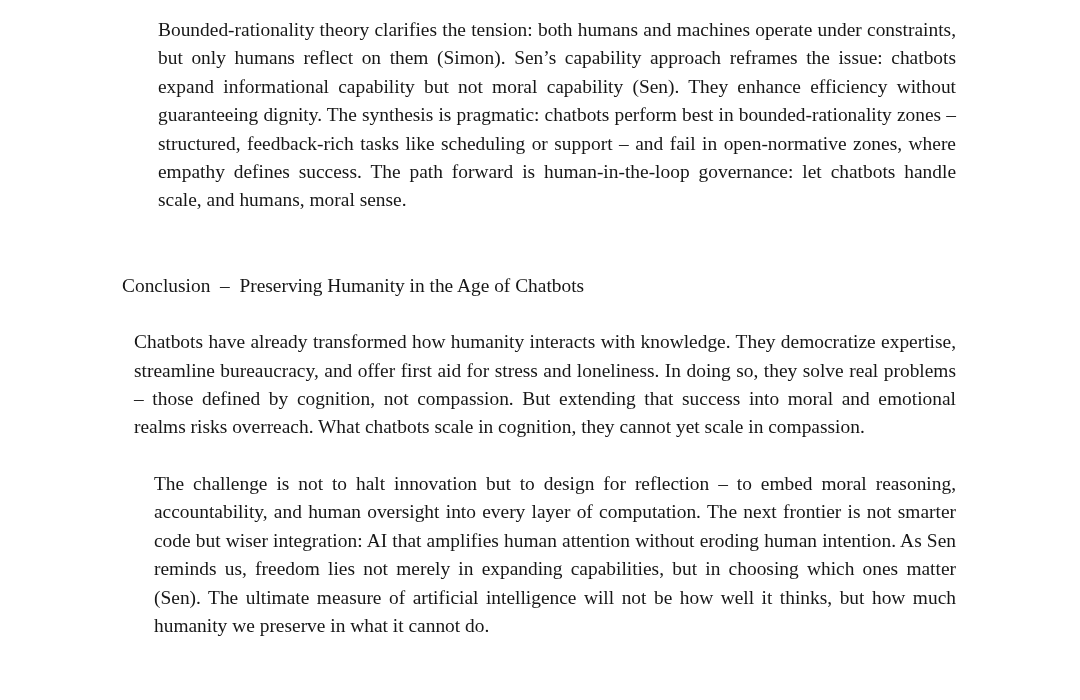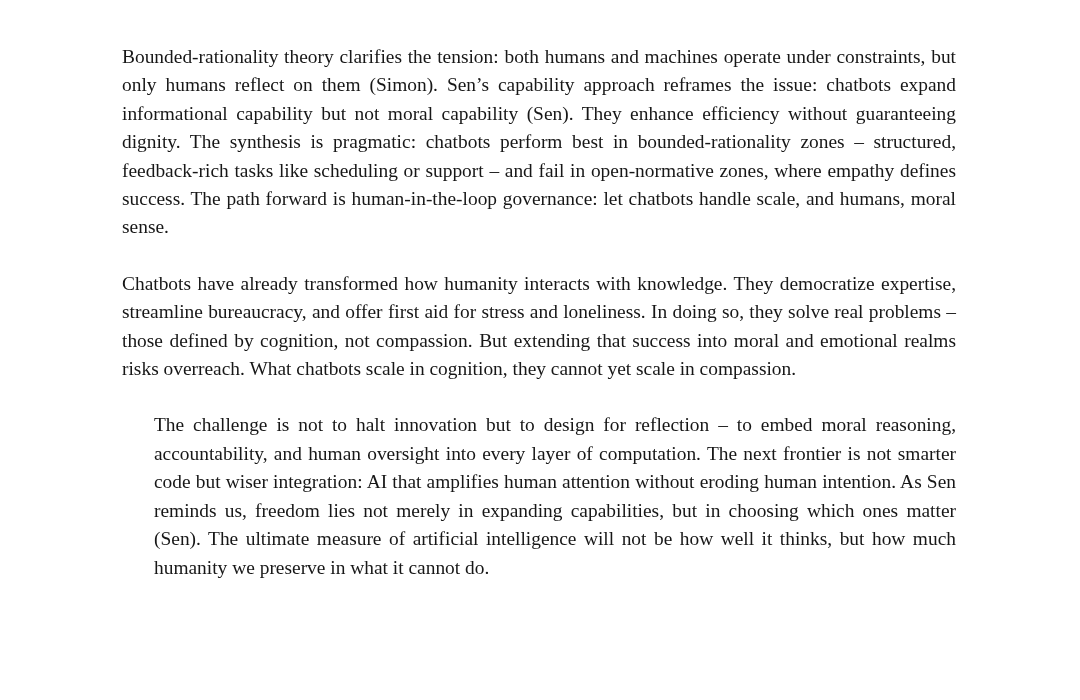--- a/index.html
+++ b/index.html
@@ -38,21 +38,22 @@
     line-height: 28.4px;
     margin: 0;
     color: #171717;
     letter-spacing: 0.01px;
     hyphens: none;
     -webkit-hyphens: none;
   }
 
   
   .para-body-1 {
-    padding-top: 43px;
+    padding-top: 16px;
+    margin-left: 36px;
   }
 
   .para-last-line-natural {
     text-align-last: left;
   }
 
   .heading-conclusion {
     text-align: left;
     font-size: 19.4px;
     line-height: 28.4px;
@@ -62,29 +63,31 @@
     white-space: pre;
   }
 
   .para-gap {
     padding-top: 28px;
     margin-left: 32px;
   }
 
   .heading-gap {
     padding-top: 28px;
+    margin-left: 12px;
   }
 </style>
 </head>
 <body>
 
 <div class="page">
   <div class="text-column">
 
     <p class="para para-body-1 para-last-line-natural">Bounded-rationality theory clarifies the tension: both humans and machines operate under constraints, but only humans reflect on them (Simon). Sen’s capability approach reframes the issue: chatbots expand informational capability but not moral capability (Sen). They enhance efficiency without guaranteeing dignity. The synthesis is pragmatic: chatbots perform best in bounded-rationality zones – structured, feedback-rich tasks like scheduling or support – and fail in open-normative zones, where empathy defines success. The path forward is human-in-the-loop governance: let chatbots handle scale, and humans, moral sense.</p>
 
+    <p class="heading-conclusion">Conclusion  –  Preserving Humanity in the Age of Chatbots</p>
 
     <p class="para heading-gap para-last-line-natural">Chatbots have already transformed how humanity interacts with knowledge. They democratize expertise, streamline bureaucracy, and offer first aid for stress and loneliness. In doing so, they solve real problems – those defined by cognition, not compassion. But extending that success into moral and emotional realms risks overreach. What chatbots scale in cognition, they cannot yet scale in compassion.</p>
 
     <p class="para para-gap para-last-line-natural">The challenge is not to halt innovation but to design for reflection – to embed moral reasoning, accountability, and human oversight into every layer of computation. The next frontier is not smarter code but wiser integration: AI that amplifies human attention without eroding human intention. As Sen reminds us, freedom lies not merely in expanding capabilities, but in choosing which ones matter (Sen). The ultimate measure of artificial intelligence will not be how well it thinks, but how much humanity we preserve in what it cannot do.</p>
 
   </div>
 </div>
 
 </body></html>

